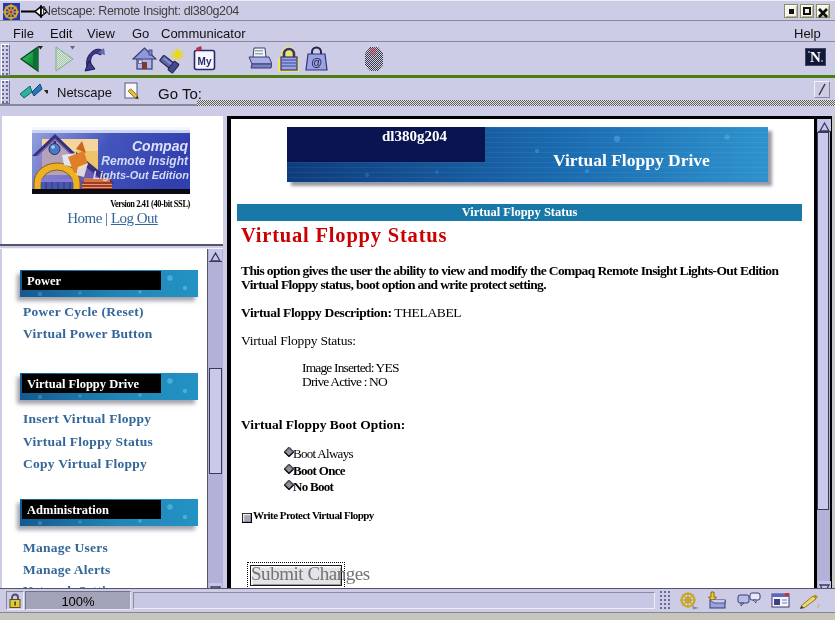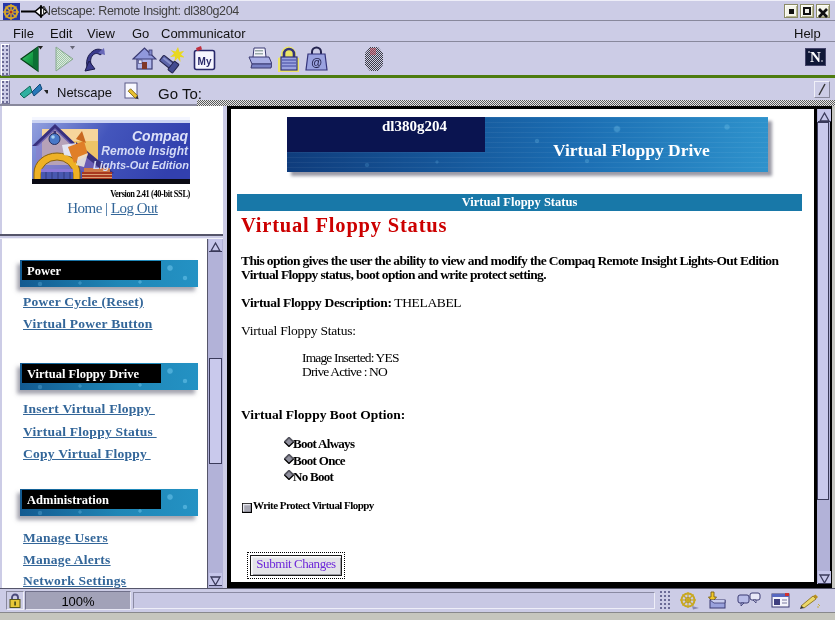--- a/index.html
+++ b/index.html
@@ -1,20 +1,20 @@
 <!DOCTYPE html>
 <html><head><meta charset="utf-8"><style>
 *{margin:0;padding:0;box-sizing:border-box}
 html,body{width:835px;height:620px;overflow:hidden}
 body{font-family:"Liberation Sans",sans-serif;background:#cccce6;position:relative}
 .abs{position:absolute}
 .serif{font-family:"Liberation Serif",serif}
 .grip{background:#cccce6 radial-gradient(circle at 1px 1px,#6a6a96 0.8px,transparent 1.2px);background-size:4px 4px;border:1px solid #fff;border-right-color:#77779a;border-bottom-color:#77779a;width:9px}
 .chkr{background-image:repeating-conic-gradient(#5a5a5a 0% 25%, #e6e6e6 0% 50%);background-size:2px 2px}
-a{text-decoration:underline}
+a{}
 </style></head>
 <body>
 
 <div class="abs" style="left:0;top:0;width:835px;height:21px;background:#cccce6;border-top:1px solid #eeeef8;border-bottom:1px solid #88889c">
   <svg class="abs" style="left:3px;top:2px" width="17" height="17" viewBox="0 0 17 17">
     <rect width="17" height="17" fill="#2637a8"></rect>
     <circle cx="8" cy="9" r="6.2" fill="none" stroke="#d8a828" stroke-width="2"></circle>
     <circle cx="8" cy="9" r="2.2" fill="#e8c040"></circle>
     <g stroke="#d8a828" stroke-width="1.4">
       <line x1="8" y1="1" x2="8" y2="17"></line>
@@ -176,21 +176,21 @@
   <div class="abs" style="left:158px;top:6px;font-size:15px;color:#111">Go To:</div>
   <div class="abs" style="left:814px;top:2px;width:16px;height:17px;background:#cccce6;border:1px solid #88889c;border-top-color:#f0f0f8;border-left-color:#f0f0f8">
     <svg width="14" height="15">
         <line x1="10" y1="2" x2="4" y2="13" stroke="#333" stroke-width="1.4"></line>
       </svg>
   </div>
   <div class="abs chkr" style="left:197px;top:21px;width:638px;height:6px"></div>
   <div class="abs" style="left:0px;top:25px;width:197px;height:2px;background:#88889c"></div>
 </div>
 
-<div class="abs" style="left:0;top:106px;width:783px;height:482px;background:#cccce6">
+<div class="abs" style="left:0;top:116px;width:783px;height:482px;background:#cccce6">
 
   <div class="abs" style="left:2px;top:0;width:221px;height:128px;background:#fff">
 
     <svg class="abs" style="left:30px;top:11px" width="158" height="67" viewBox="0 0 158 67">
       <defs>
         <linearGradient id="lgbg" x1="0" y1="0" x2="1" y2="0.25">
           <stop offset="0" stop-color="#96a4e0"></stop>
             <stop offset="0.5" stop-color="#4456bc"></stop>
             <stop offset="1" stop-color="#3240ae"></stop>
         </linearGradient>
@@ -303,21 +303,21 @@
     <div class="abs serif" style="left:10px;top:105px;font-weight:bold;font-size:20.5px;letter-spacing:0.8px;color:#cc0000">Virtual Floppy Status</div>
     <div class="abs serif" style="left:10px;top:145px;font-weight:bold;font-size:13.5px;color:#000;line-height:13.5px;white-space:nowrap;letter-spacing:-0.62px">This option gives the user the ability to view and modify the Compaq Remote Insight Lights-Out Edition<br>Virtual Floppy status, boot option and write protect setting.</div>
     <div class="abs serif" style="left:10px;top:186px;font-size:13.5px;letter-spacing:-0.35px;color:#000"><b>Virtual Floppy Description:</b> THELABEL</div>
     <div class="abs serif" style="left:10px;top:214px;font-size:13.5px;letter-spacing:-0.2px;color:#000">Virtual Floppy Status:</div>
     <div class="abs serif" style="left:71px;top:242px;font-size:13.5px;letter-spacing:-0.85px;color:#000;line-height:13.7px">Image Inserted: YES<br>Drive Active : NO</div>
     <div class="abs serif" style="left:10px;top:298px;font-weight:bold;font-size:13.5px;color:#000">Virtual Floppy Boot Option:</div>
     <svg class="abs" style="left:53px;top:328px" width="10" height="10" viewBox="0 0 10 10">
         <path d="M5,0.5 L9.5,5 L5,9.5 L0.5,5 z" fill="#90909e" stroke="#000" stroke-width="1.3"></path>
         <path d="M0.5,5 L5,0.5 L9.5,5" fill="none" stroke="#60606c" stroke-width="1.4"></path>
       </svg>
-    <div class="abs serif" style="left:62px;top:327px;font-weight:bold;font-size:13px;letter-spacing:-0.7px">Boot Always</div>
+    <div class="abs serif" style="left:62px;top:327px;font-weight:normal;font-size:13px;letter-spacing:-0.7px">Boot Always</div>
     <svg class="abs" style="left:53px;top:345px" width="10" height="10" viewBox="0 0 10 10">
         <path d="M5,0.5 L9.5,5 L5,9.5 L0.5,5 z" fill="#90909e" stroke="#000" stroke-width="1.3"></path>
         <path d="M0.5,5 L5,0.5 L9.5,5" fill="none" stroke="#60606c" stroke-width="1.4"></path>
       </svg>
     <div class="abs serif" style="left:62px;top:344px;font-weight:bold;font-size:13px;letter-spacing:-0.7px">Boot Once</div>
     <svg class="abs" style="left:53px;top:361px" width="10" height="10" viewBox="0 0 10 10">
         <path d="M5,0.5 L9.5,5 L5,9.5 L0.5,5 z" fill="#90909e" stroke="#000" stroke-width="1.3"></path>
         <path d="M0.5,5 L5,0.5 L9.5,5" fill="none" stroke="#60606c" stroke-width="1.4"></path>
       </svg>
     <div class="abs serif" style="left:62px;top:360px;font-weight:bold;font-size:13px;letter-spacing:-0.7px">No Boot</div>
@@ -412,14 +412,14 @@
   radial-gradient(circle 3px at 120px 22px,rgba(140,220,255,.35) 45%,transparent 65%),
   radial-gradient(circle 3px at 60px 23px,rgba(120,200,240,.3) 45%,transparent 65%),
   radial-gradient(circle 4px at 20px 24px,rgba(120,200,240,.28) 45%,transparent 65%),
   linear-gradient(90deg,#135a90,#1f86b6 55%,#2492c4);
   box-shadow:-3px 4px 4px rgba(90,90,110,.55)}
 .navblk{position:absolute;left:2px;top:1px;width:139px;height:19px;background:#000;color:#fff;
   font-family:"Liberation Serif";font-weight:bold;font-size:12.5px;padding:3px 0 0 5px}
 .navlnk{position:absolute;font-family:"Liberation Serif";font-weight:bold;font-size:13.5px;letter-spacing:0.25px;color:#336699;white-space:nowrap}
 .sbarrow{position:absolute;left:1px;width:13px;height:12px;background:#c6c6ea;box-shadow:0 1px 0 #3a3a5a}
 .btn{border:1px dotted #000;padding:2px}
-.btnface{width:100%;height:100%;background:#e4e4e8;border:1px solid #1a1a1a;box-shadow:inset 1px 1px 0 #fafafa,inset 2px 2px 0 #f0f0f4,inset -1px -1px 0 #9a9aa2;font-family:"Liberation Serif";font-size:13px;letter-spacing:-0.45px;color:#6d28d9;text-align:center;line-height:15px;white-space:nowrap}
+.btnface{width:100%;height:100%;background:#e4e4e8;border:1px solid #1a1a1a;box-shadow:inset 1px 1px 0 #fafafa,inset 2px 2px 0 #f0f0f4,inset -1px -1px 0 #9a9aa2;font-family:"Liberation Serif";font-size:19px;letter-spacing:-0.45px;color:#737373;text-align:center;line-height:15px;white-space:nowrap}
 </style>
 
 </body></html>

